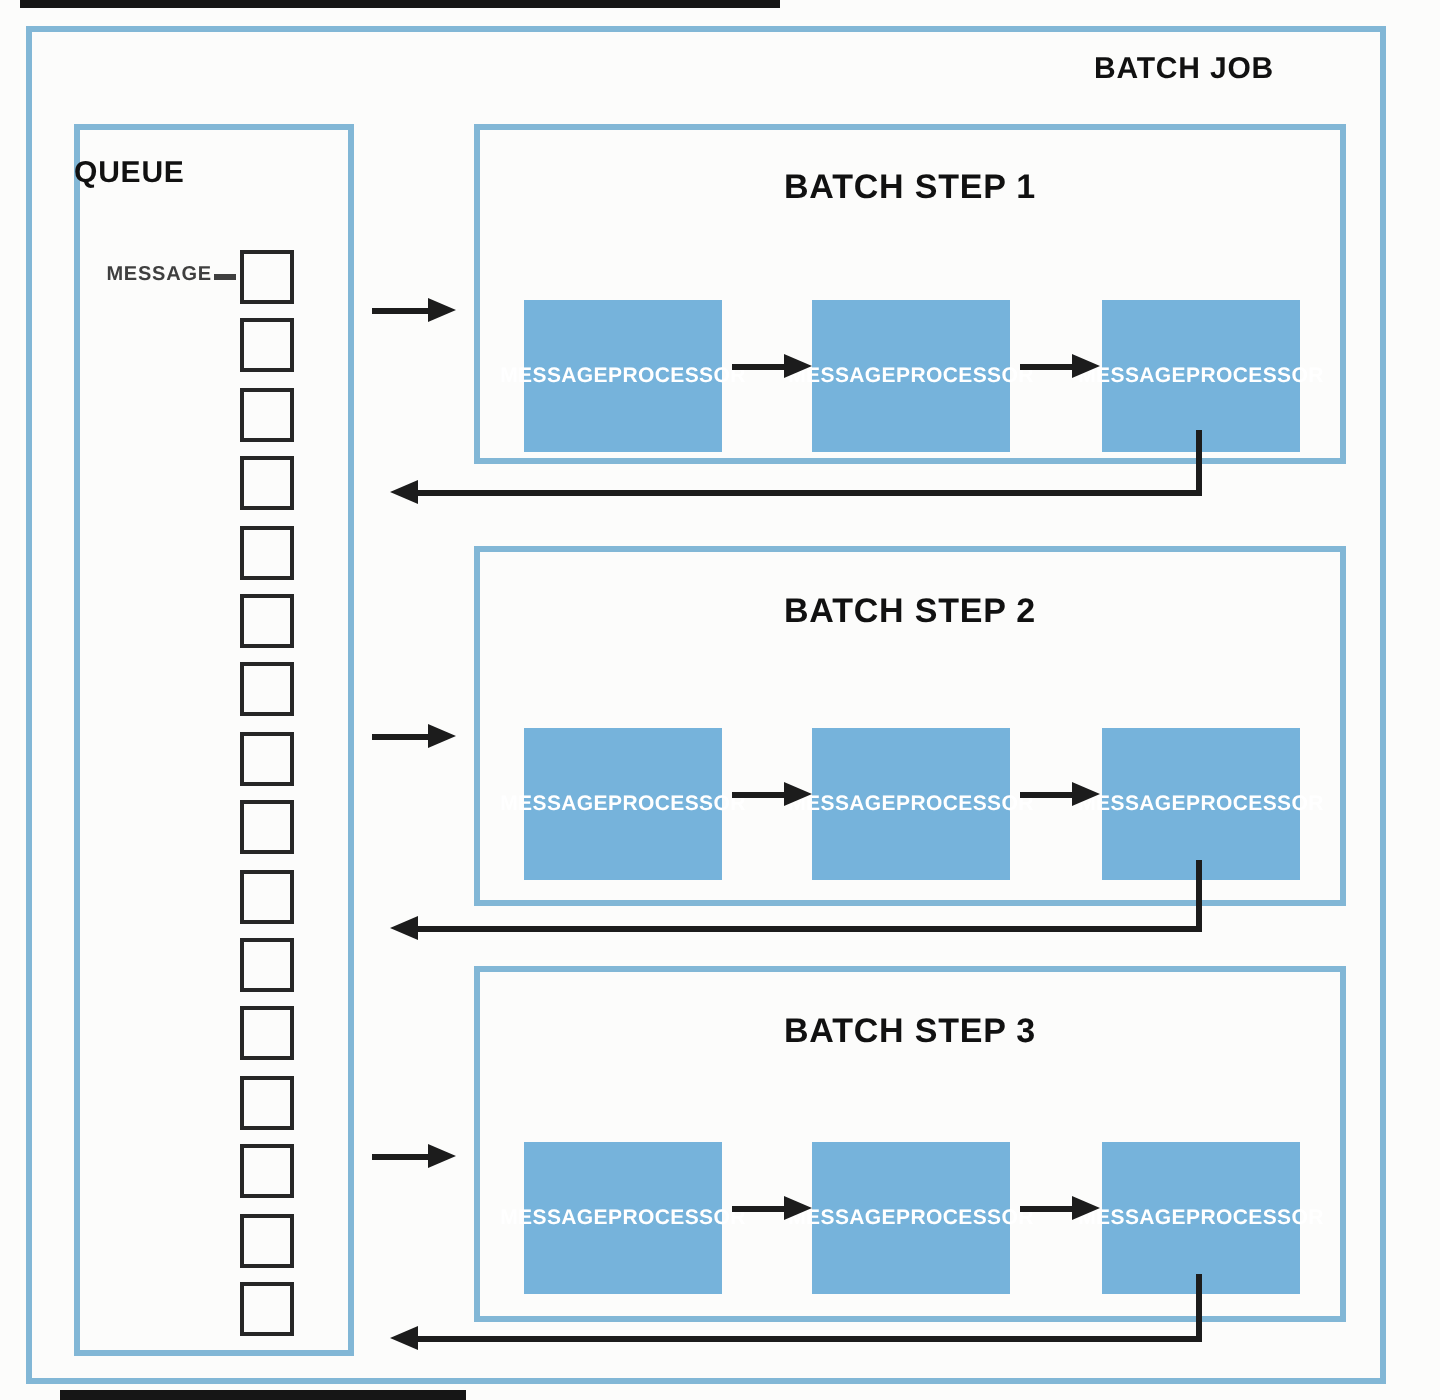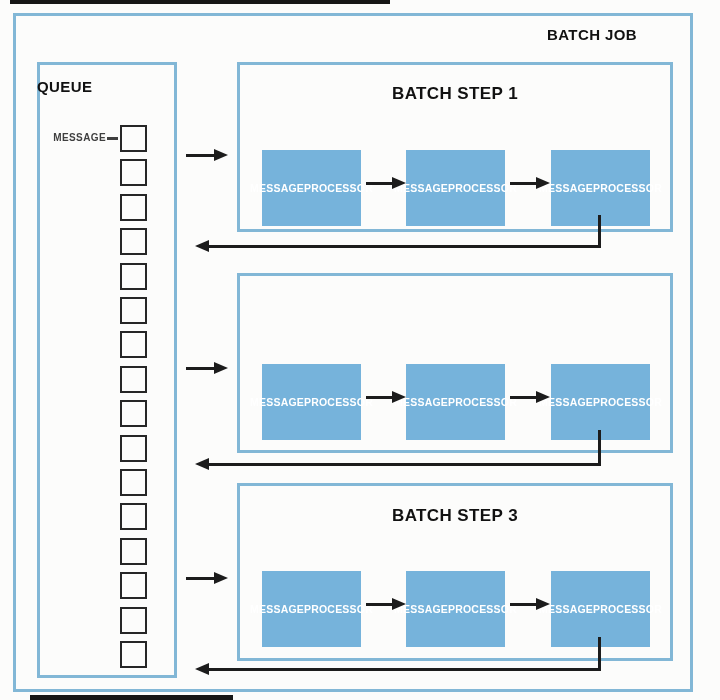--- a/index.html
+++ b/index.html
@@ -88,20 +88,21 @@
       <div class="q-square" style="top: 503.4px;"></div>
       <div class="q-square" style="top: 537.8px;"></div>
       <div class="q-square" style="top: 572.2px;"></div>
       <div class="q-square" style="top: 606.6px;"></div>
       <div class="q-square" style="top: 641px;"></div>
     </div>
 
   <div class="box step-box step-1"></div>
   <div class="step-title step-title-1">BATCH STEP 1</div>
   <div class="box step-box step-2"></div>
+  <div class="step-title step-title-2">BATCH STEP 2</div>
   <div class="box step-box step-3"></div>
   <div class="step-title step-title-3">BATCH STEP 3</div>
 
   <div class="mp mp-r1 mp-c1">
     <span>MESSAGE</span>
     <span>PROCESSOR</span>
   </div>
   <div class="mp mp-r1 mp-c2">
     <span>MESSAGE</span>
     <span>PROCESSOR</span>

